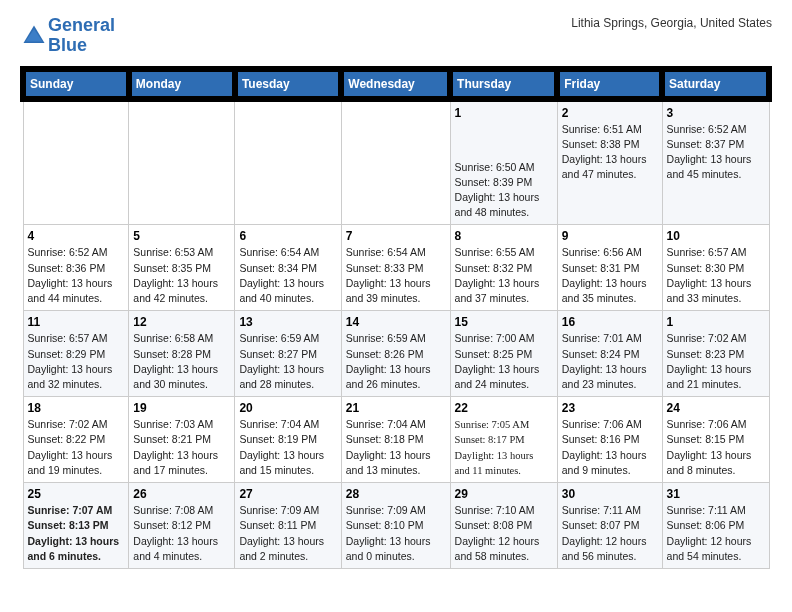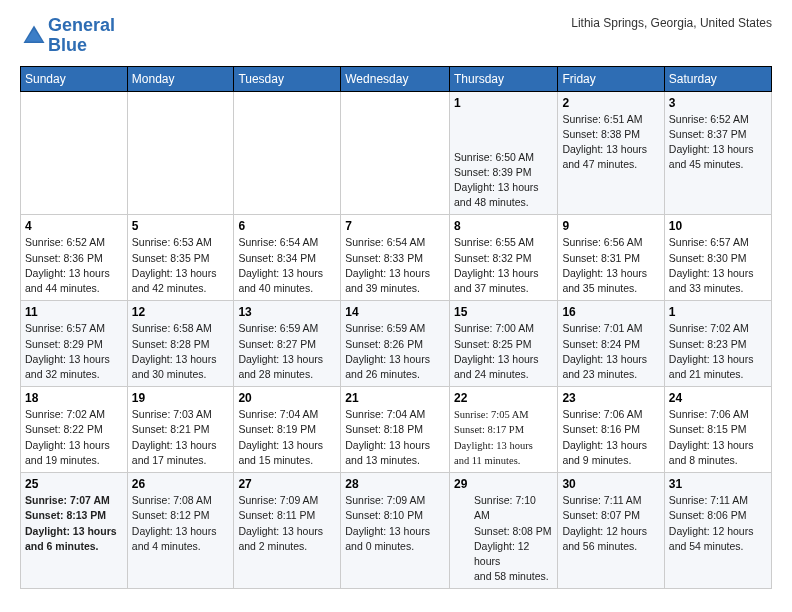--- a/index.html
+++ b/index.html
@@ -46,22 +46,22 @@
       width: 100%;
       border-collapse: collapse;
       font-size: 11px;
     }
     .calendar thead th {
       background: #2e6db4;
       color: #fff;
       padding: 5px 4px;
       text-align: left;
       font-size: 12px;
-      font-weight: normal;
-      border: 1px solid #000000;
+      font-weight: bold;
+      border: 6px solid #000000;
     }
     .calendar tbody td {
       vertical-align: top;
       border: 1px solid #ccc;
       padding: 4px 4px;
       width: 113px;
       min-height: 80px;
       background: #fff;
     }
     .calendar tbody tr:nth-child(odd) td {
@@ -319,21 +319,21 @@
         </td>
         <td>
           <span class="day-number">28</span>
           <div class="day-info" style="white-space: pre-line;">Sunrise: 7:09 AM
 Sunset: 8:10 PM
 Daylight: 13 hours
 and 0 minutes.</div>
         </td>
         <td>
           <span class="day-number">29</span>
-          <div class="day-info" style="white-space: pre-line; margin-left: 20px;">Sunrise: 7:10 AM
+          <div class="day-info" style="white-space: pre-line;">Sunrise: 7:10 AM
 Sunset: 8:08 PM
 Daylight: 12 hours
 and 58 minutes.</div>
         </td>
         <td>
           <span class="day-number">30</span>
           <div class="day-info" style="white-space: pre-line;">Sunrise: 7:11 AM
 Sunset: 8:07 PM
 Daylight: 12 hours
 and 56 minutes.</div>

